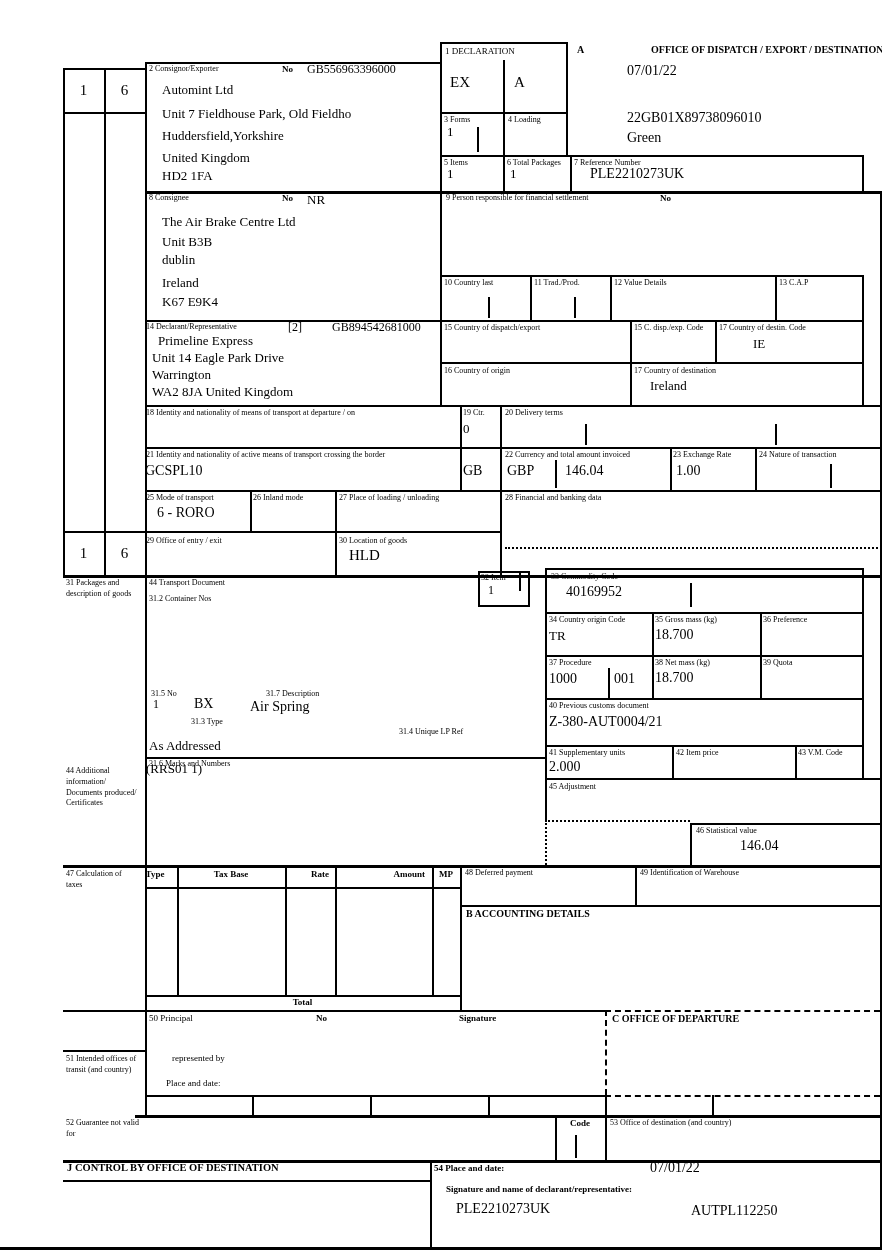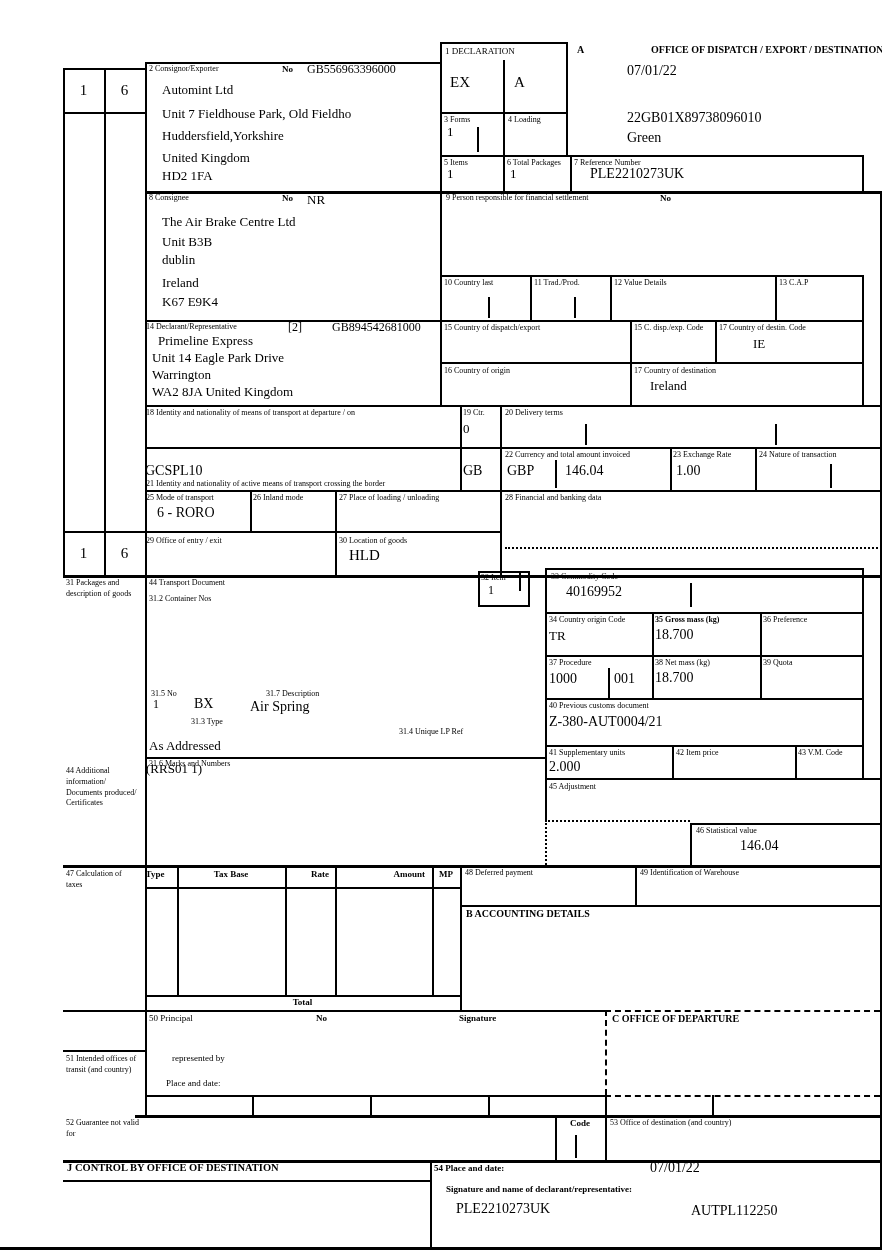--- a/index.html
+++ b/index.html
@@ -190,21 +190,21 @@
   <div class="lbl" style="left:719px;top:323px;">17 Country of destin. Code</div>
   <div class="v13" style="left:753px;top:336px;">IE</div>
   <div class="lbl" style="left:444px;top:366px;">16 Country of origin</div>
   <div class="lbl" style="left:634px;top:366px;">17 Country of destination</div>
   <div class="v13" style="left:650px;top:378px;">Ireland</div>
 
   <div class="lbl" style="left:146px;top:408px;">18 Identity and nationality of means of transport at departure / on</div>
   <div class="lbl" style="left:463px;top:408px;">19 Ctr.</div>
   <div class="v13" style="left:463px;top:421px;">0</div>
   <div class="lbl" style="left:505px;top:408px;">20 Delivery terms</div>
-  <div class="lbl" style="left:146px;top:450px;margin-top:29px;">21 Identity and nationality of active means of transport crossing the border</div>
+  <div class="lbl" style="left:146px;top:450px;">21 Identity and nationality of active means of transport crossing the border</div>
   <div class="v14" style="left:145px;top:463px;">GCSPL10</div>
   <div class="v14" style="left:463px;top:463px;">GB</div>
   <div class="lbl" style="left:505px;top:450px;">22 Currency and total amount invoiced</div>
   <div class="v14" style="left:507px;top:463px;">GBP</div>
   <div class="v14" style="left:565px;top:463px;">146.04</div>
   <div class="lbl" style="left:673px;top:450px;">23 Exchange Rate</div>
   <div class="v14" style="left:676px;top:463px;">1.00</div>
   <div class="lbl" style="left:759px;top:450px;">24 Nature of transaction</div>
 
   <div class="lbl" style="left:146px;top:493px;">25 Mode of transport</div>
@@ -218,21 +218,21 @@
 
   <div class="lblw" style="left:66px;top:578px;width:72px;">31 Packages and description of goods</div>
   <div class="lbl" style="left:149px;top:578px;">44 Transport Document</div>
   <div class="lbl" style="left:149px;top:594px;">31.2 Container Nos</div>
   <div class="lbl" style="left:481px;top:573px;">32 Item</div>
   <div class="v12" style="left:488px;top:583px;">1</div>
   <div class="lbl" style="left:551px;top:572px;">33 Commodity Code</div>
   <div class="v14" style="left:566px;top:584px;">40169952</div>
   <div class="lbl" style="left:549px;top:615px;">34 Country origin Code</div>
   <div class="v13" style="left:549px;top:628px;">TR</div>
-  <div class="lbl" style="left:655px;top:615px;font-weight:bold;">35 Gross mass (kg)</div>
+  <div class="lbl" style="left:655px;top:615px;">35 Gross mass (kg)</div>
   <div class="v14" style="left:655px;top:627px;">18.700</div>
   <div class="lbl" style="left:763px;top:615px;">36 Preference</div>
   <div class="lbl" style="left:549px;top:658px;">37 Procedure</div>
   <div class="v14" style="left:549px;top:671px;">1000</div>
   <div class="v14" style="left:614px;top:671px;">001</div>
   <div class="lbl" style="left:655px;top:658px;">38 Net mass (kg)</div>
   <div class="v14" style="left:655px;top:670px;">18.700</div>
   <div class="lbl" style="left:763px;top:658px;">39 Quota</div>
   <div class="lbl" style="left:549px;top:701px;">40 Previous customs document</div>
   <div class="v14" style="left:549px;top:714px;">Z-380-AUT0004/21</div>

